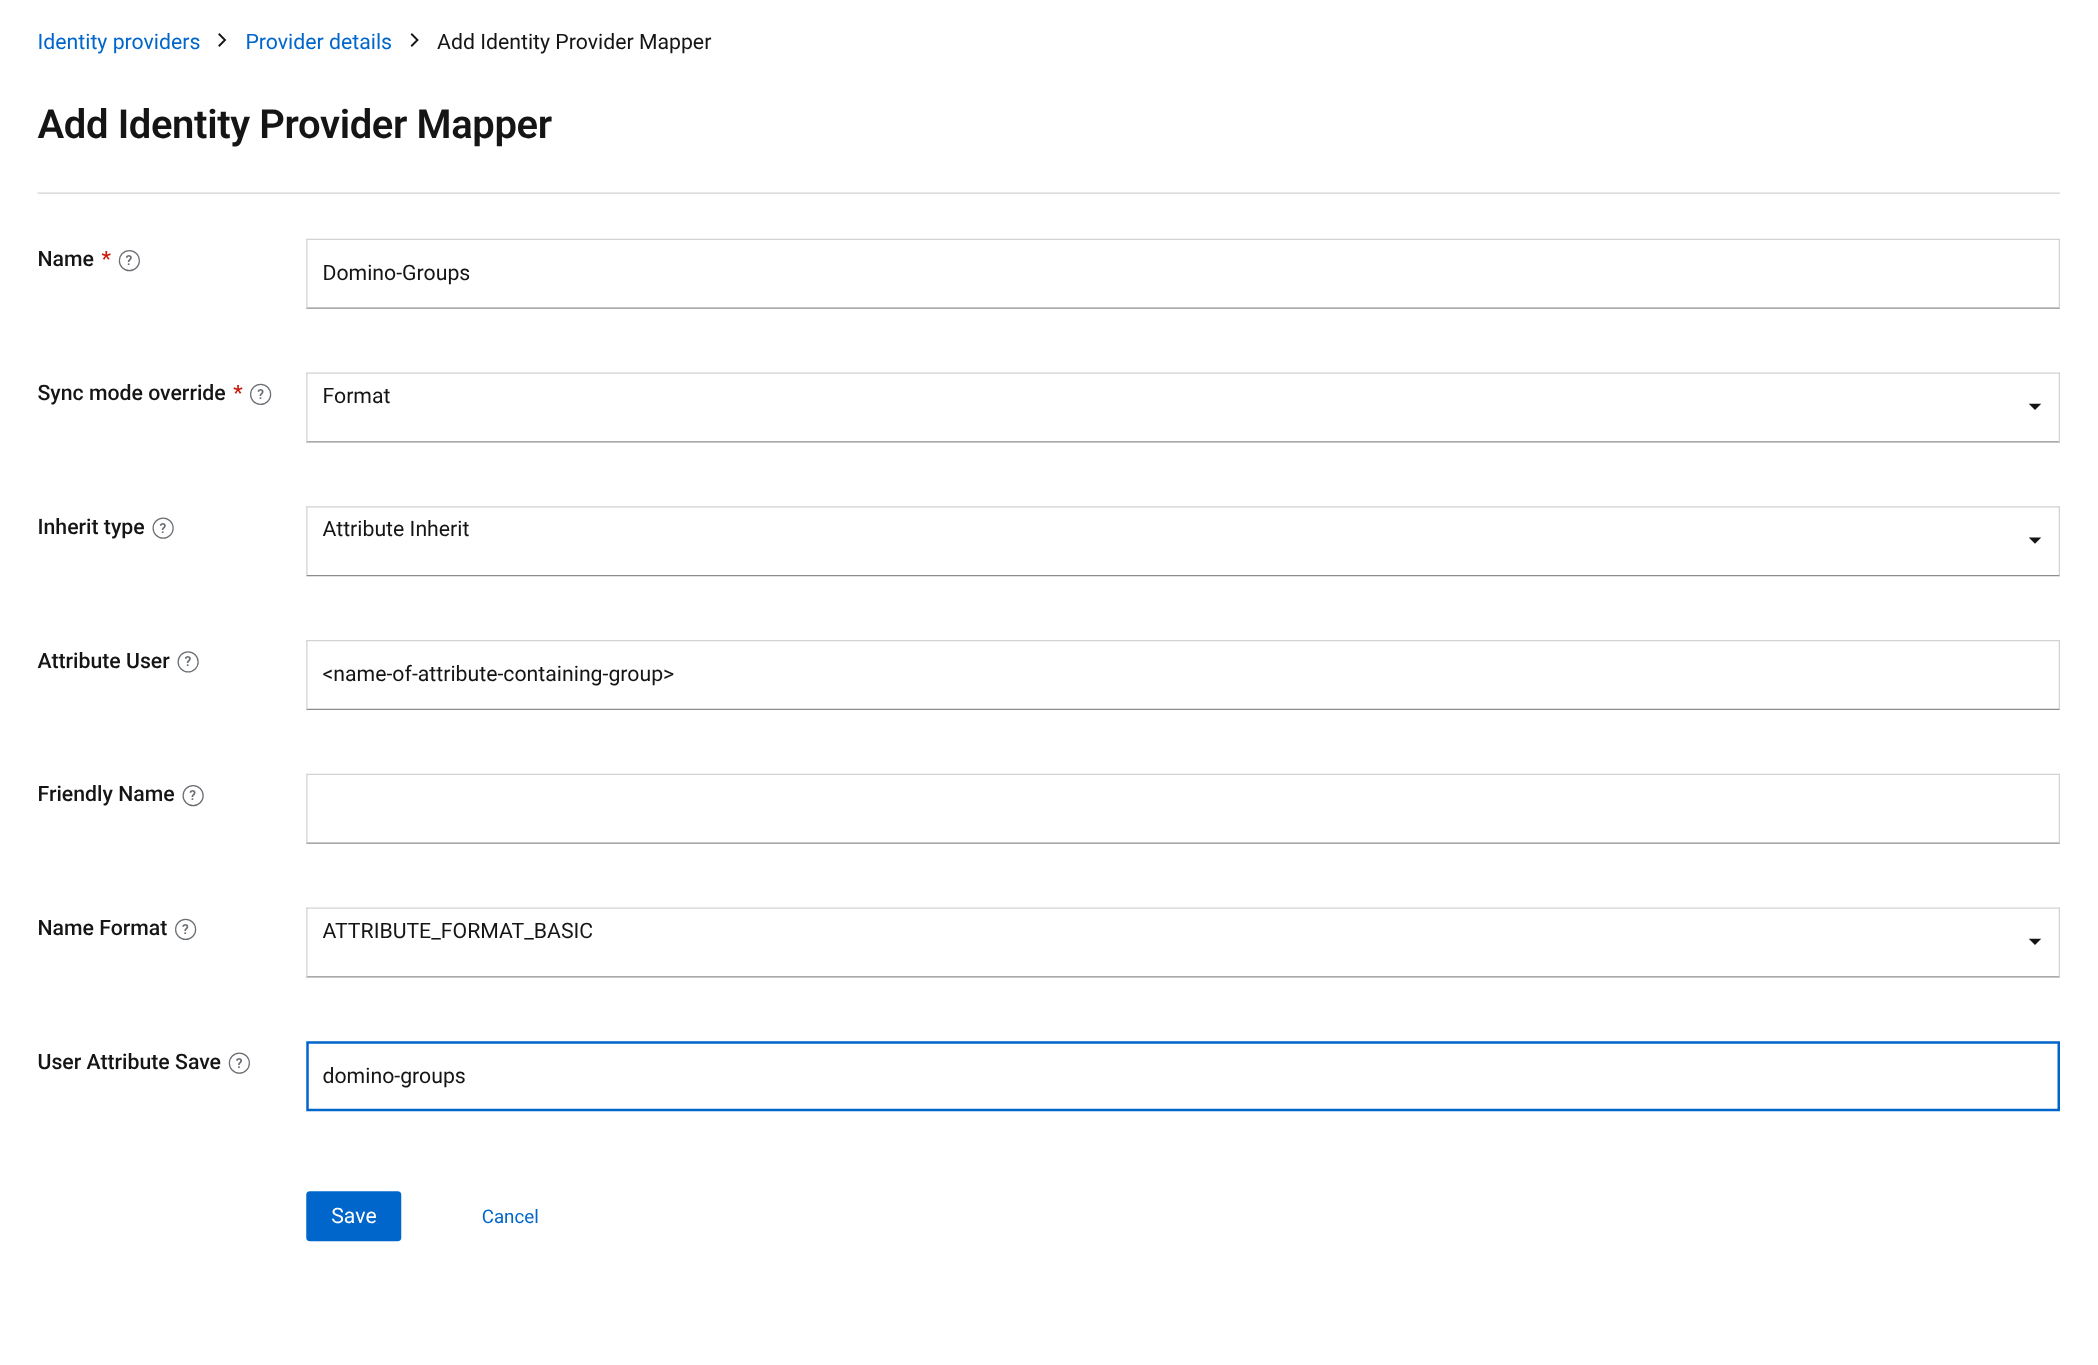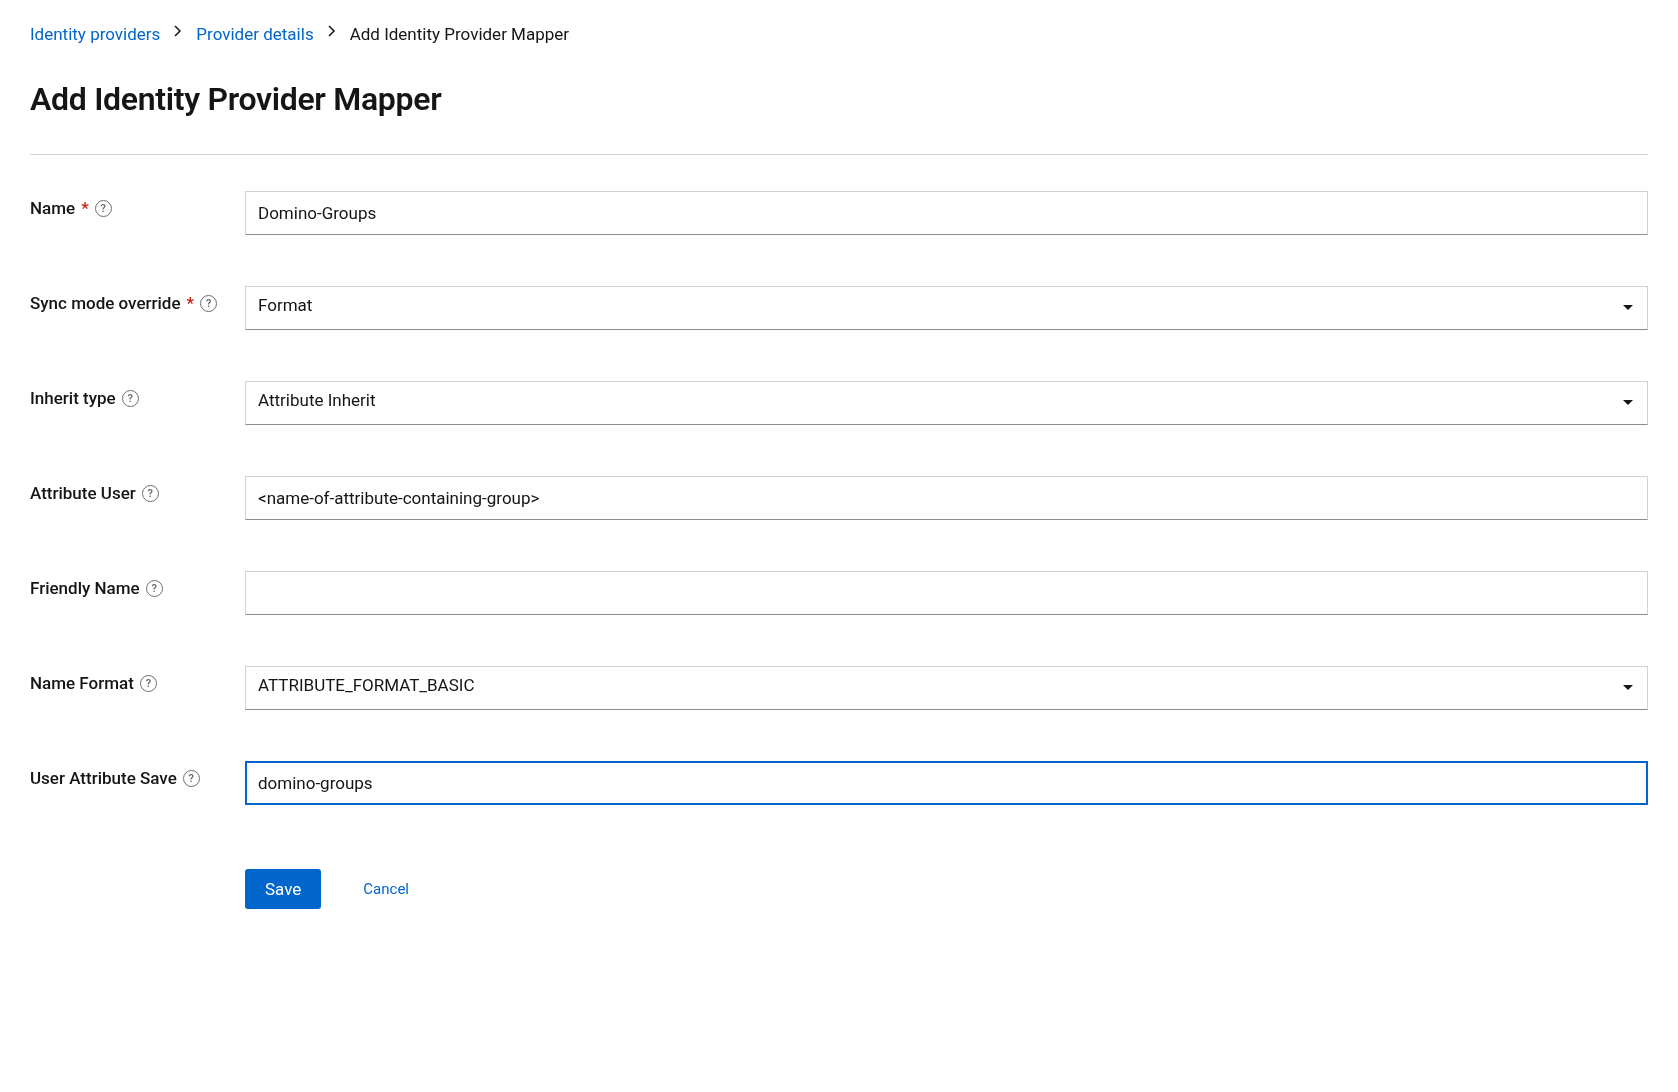--- a/index.html
+++ b/index.html
@@ -5,20 +5,21 @@
     * { box-sizing: border-box; margin: 0; padding: 0; }
     body {
       font-family: -apple-system, BlinkMacSystemFont, "Segoe UI", Roboto, "Helvetica Neue", Arial, sans-serif;
       background: #fff;
       color: #151515;
       padding: 24px 30px;
       font-size: 16px;
     }
     .breadcrumb {
       display: flex;
+      align-items: center;
       gap: 14px;
       margin-bottom: 36px;
       font-size: 17px;
     }
     .crumb-link { color: #0066cc; text-decoration: none; cursor: pointer; }
     .crumb-sep  { color: #151515; font-size: 14px; }
     .crumb-cur  { color: #151515; }
     .page-title {
       font-size: 32px;
       font-weight: 600;
@@ -53,21 +54,21 @@
       border-radius: 50%;
       color: #6a6e73;
       font-size: 11px;
       font-weight: 600;
       cursor: help;
       user-select: none;
     }
     .control-col { flex: 1; }
     .text-input, .select {
       width: 100%;
-      height: 44px;
+      height: 56px;
       padding: 8px 12px;
       font-size: 17px;
       font-family: inherit;
       color: #151515;
       background: #fff;
       border: 1px solid #d2d2d2;
       border-bottom: 1px solid #8a8d90;
       outline: none;
     }
     .text-input.focused, .text-input:focus {
@@ -86,21 +87,21 @@
       right: 14px;
       top: 50%;
       transform: translateY(-50%);
       pointer-events: none;
       color: #151515;
     }
     .caret svg { display: block; }
     .actions {
       display: flex;
       align-items: center;
-      gap: 42px;
+      gap: 64px;
       margin-top: 64px;
       margin-left: 215px;
     }
     .btn-primary {
       background: #0066cc;
       color: #fff;
       border: none;
       border-radius: 3px;
       padding: 10px 20px;
       font-size: 17px;

